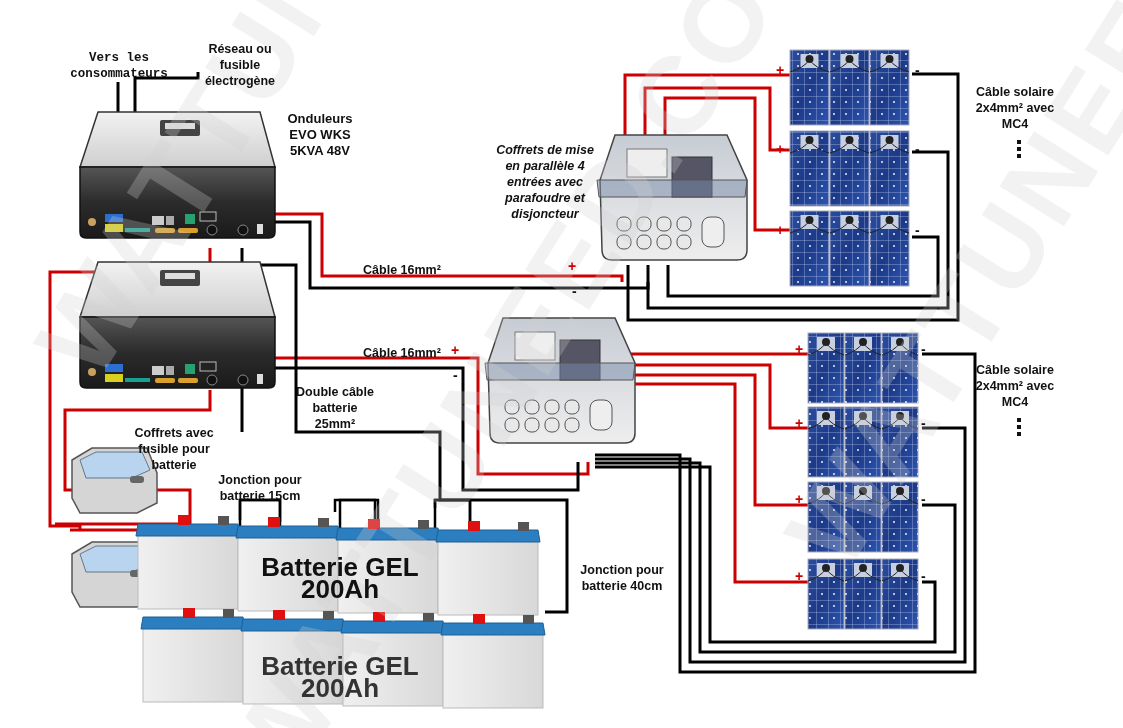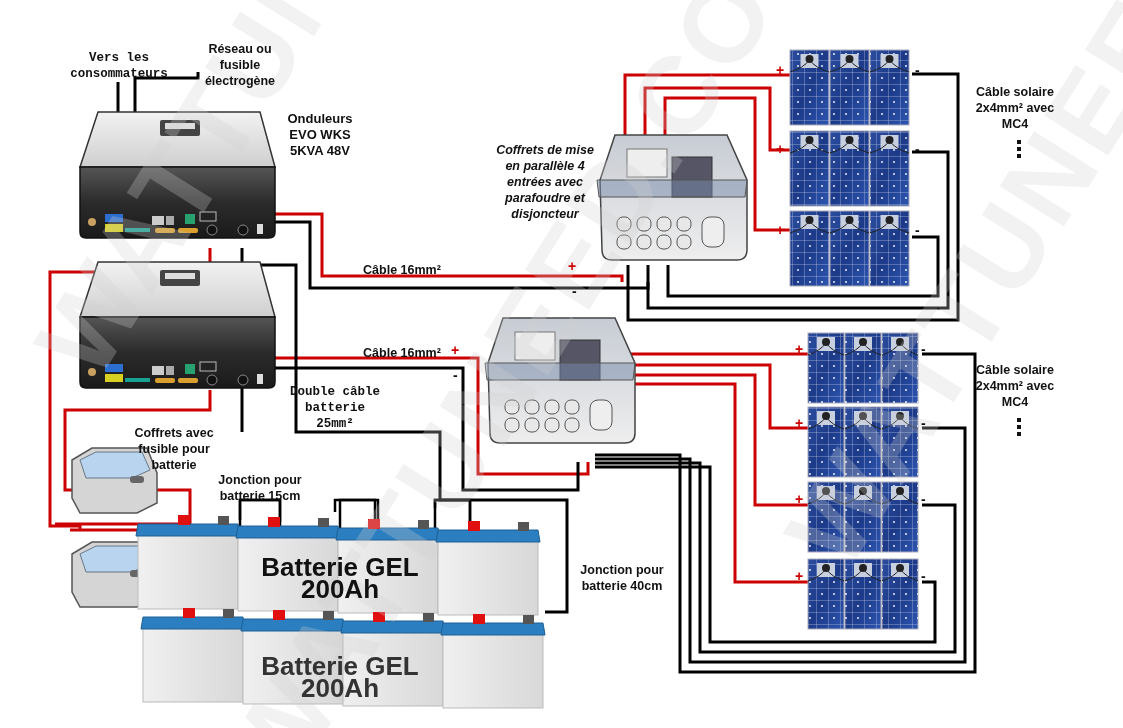--- a/index.html
+++ b/index.html
@@ -402,21 +402,21 @@
 <div class="lbl" style="left:965px;top:362px;width:100px;">Câble solaire
 2x4mm² avec
 MC4</div>
 <div class="dots" style="left:1017px;top:418px;">
     <i></i>
     <i></i>
     <i></i>
   </div>
 <div class="lbl left" style="left:352px;top:262px;width:100px;">Câble 16mm²</div>
 <div class="lbl left" style="left:352px;top:345px;width:100px;">Câble 16mm²</div>
-<div class="lbl" style="left:290px;top:384px;width:90px;font-family:Liberation Mono, monospace;">Double câble
+<div class="lbl" style="left:290px;top:384px;width:90px;">Double câble
 batterie
 25mm²</div>
 <div class="lbl" style="left:124px;top:425px;width:100px;">Coffrets avec
 fusible pour
 batterie</div>
 <div class="lbl" style="left:210px;top:472px;width:100px;">Jonction pour
 batterie 15cm</div>
 <div class="lbl left" style="left:572px;top:562px;width:100px;">Jonction pour
 batterie 40cm</div>
 <div class="lbl big" style="left:240px;top:556px;width:200px;">Batterie GEL 200Ah</div>

